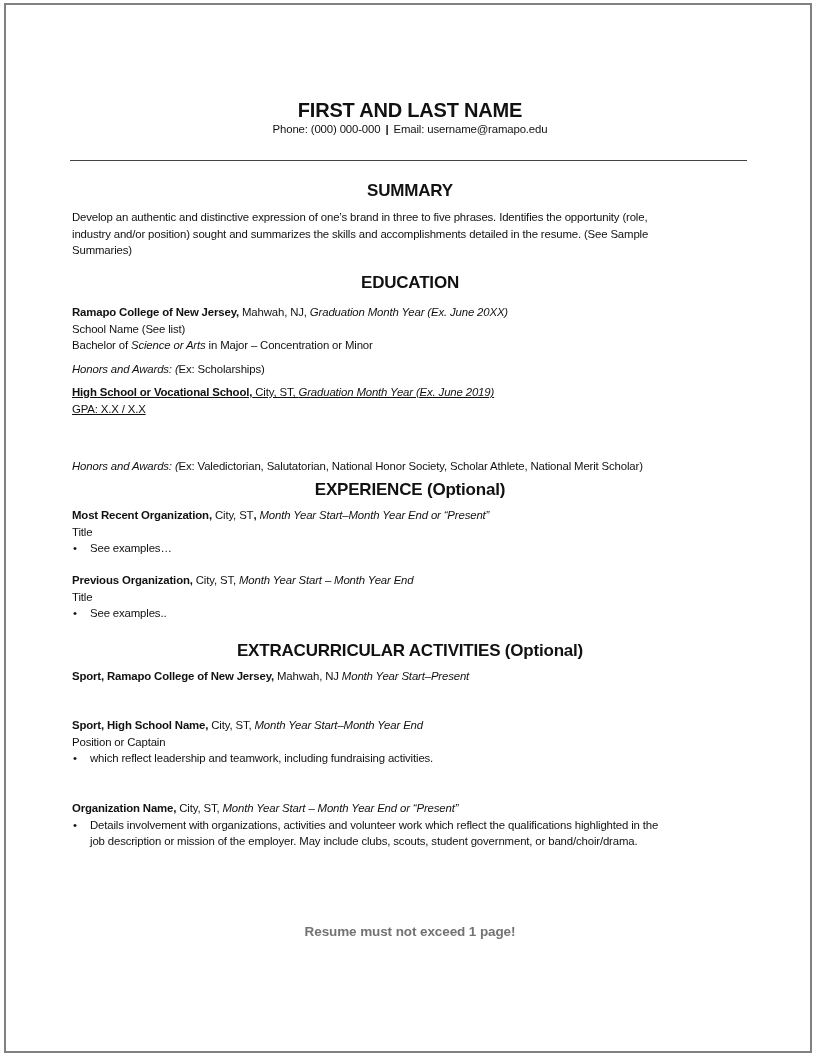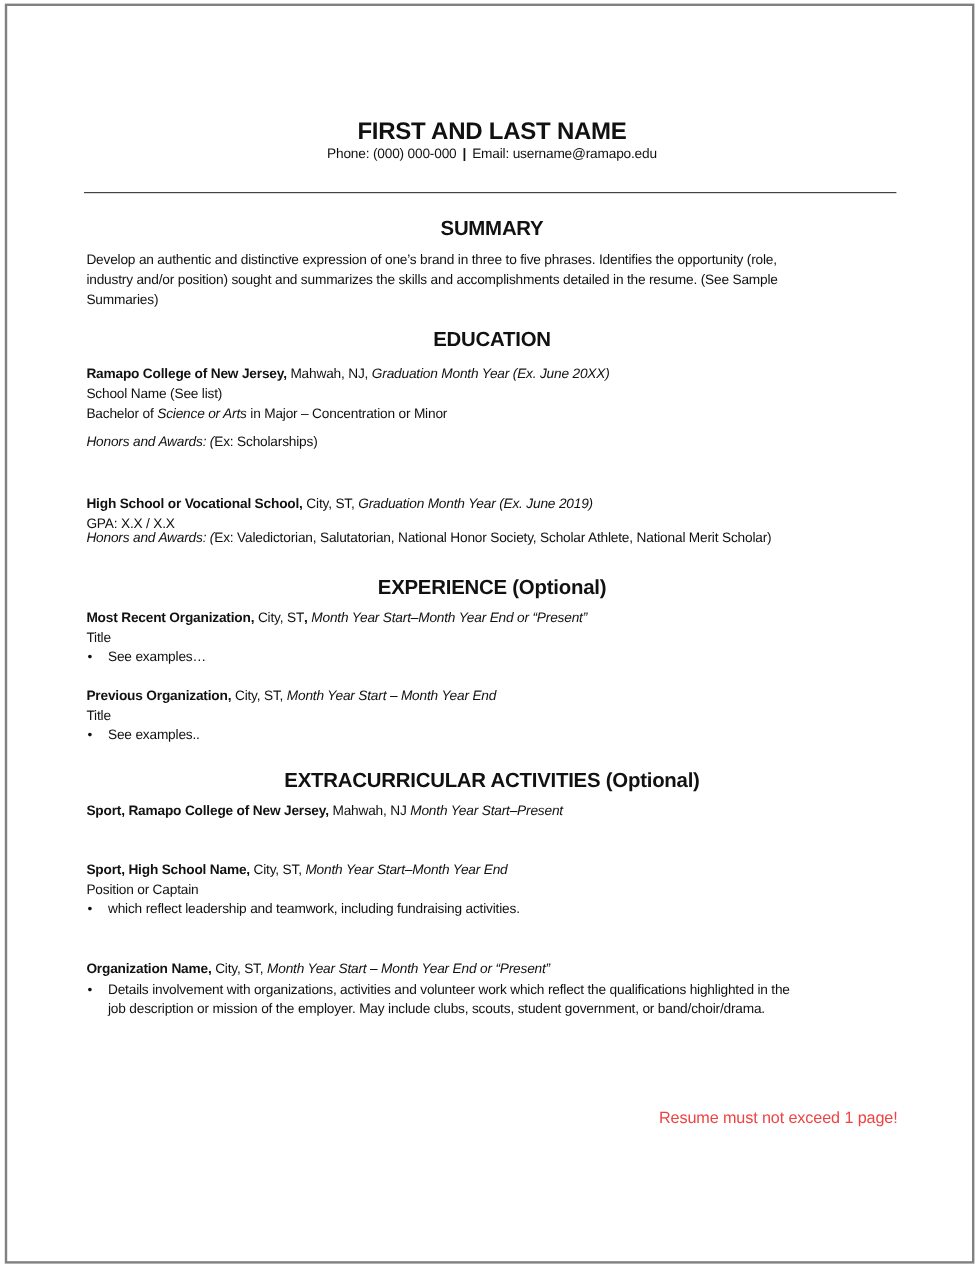--- a/index.html
+++ b/index.html
@@ -65,24 +65,24 @@
       position: relative;
       padding-left: 18px;
       display: block;
     }
     .bullet .dot {
       position: absolute;
       left: 1px;
       top: 0;
     }
     .warning {
-      color: #ef4444;
-      font-weight: normal;
+      color: #737373;
+      font-weight: bold;
       font-size: 13.5px;
-      text-align: right;
+      text-align: center;
       letter-spacing: -0.1px;
     }
   </style>
 </head>
 <body>
 
 <div class="page-frame"></div>
 
 <div class="rule"></div>
 
@@ -110,27 +110,27 @@
     </span>
     <span class="line">School Name (See list)</span>
     <span class="line">
       <span>Bachelor of </span><span class="i">Science or Arts</span><span> in Major – Concentration or Minor</span>
     </span>
   </div>
   <div class="abs" style="top:361px;">
     <span class="i">Honors and Awards: (</span><span>Ex: Scholarships)</span>
   </div>
 
-  <div class="abs" style="top:412px;">
+  <div class="abs" style="top:384px;text-decoration:underline;">
     <span class="line">
       <span class="b">High School or Vocational School,</span><span> City, ST, </span><span class="i">Graduation Month Year (Ex. June 2019)</span>
     </span>
     <span class="line">GPA: X.X / X.X</span>
   </div>
-  <div class="abs" style="top:441px;">
+  <div class="abs" style="top:458px;">
     <span class="i">Honors and Awards: (</span><span>Ex: Valedictorian, Salutatorian, National Honor Society, Scholar Athlete, National Merit Scholar)</span>
   </div>
 
   <div class="abs section-heading" style="top:481px;">EXPERIENCE (Optional)</div>
 
   <div class="abs" style="top:507px;">
     <span class="line">
       <span class="b">Most Recent Organization,</span><span> City, ST</span><span class="b">,</span><span class="i"> Month Year Start–Month Year End or “Present”</span>
     </span>
     <span class="line">Title</span>

